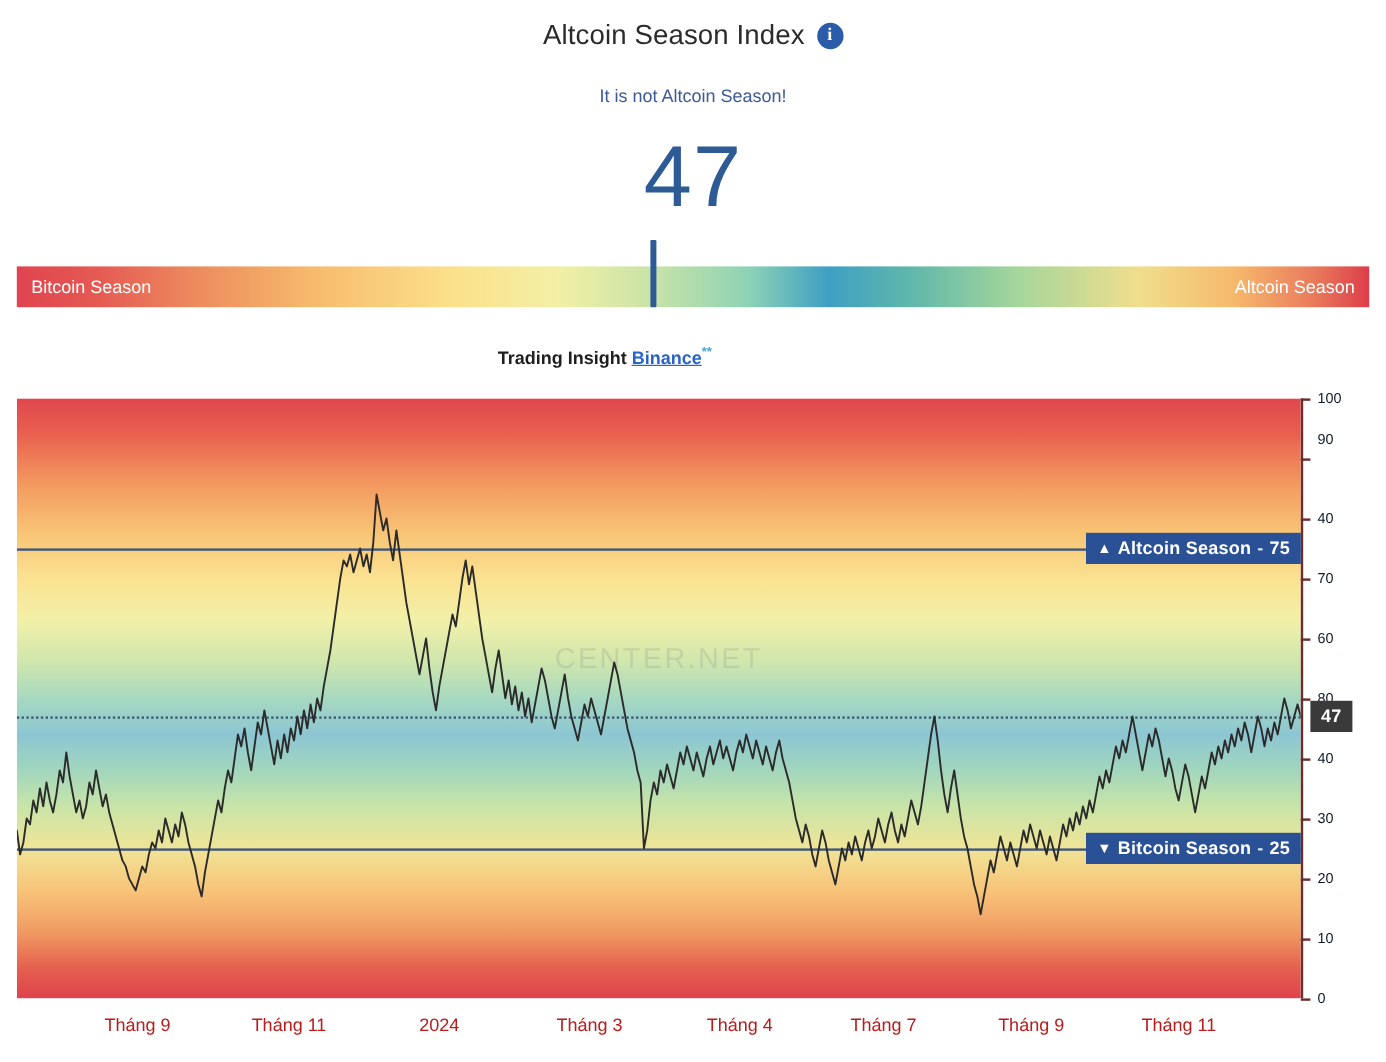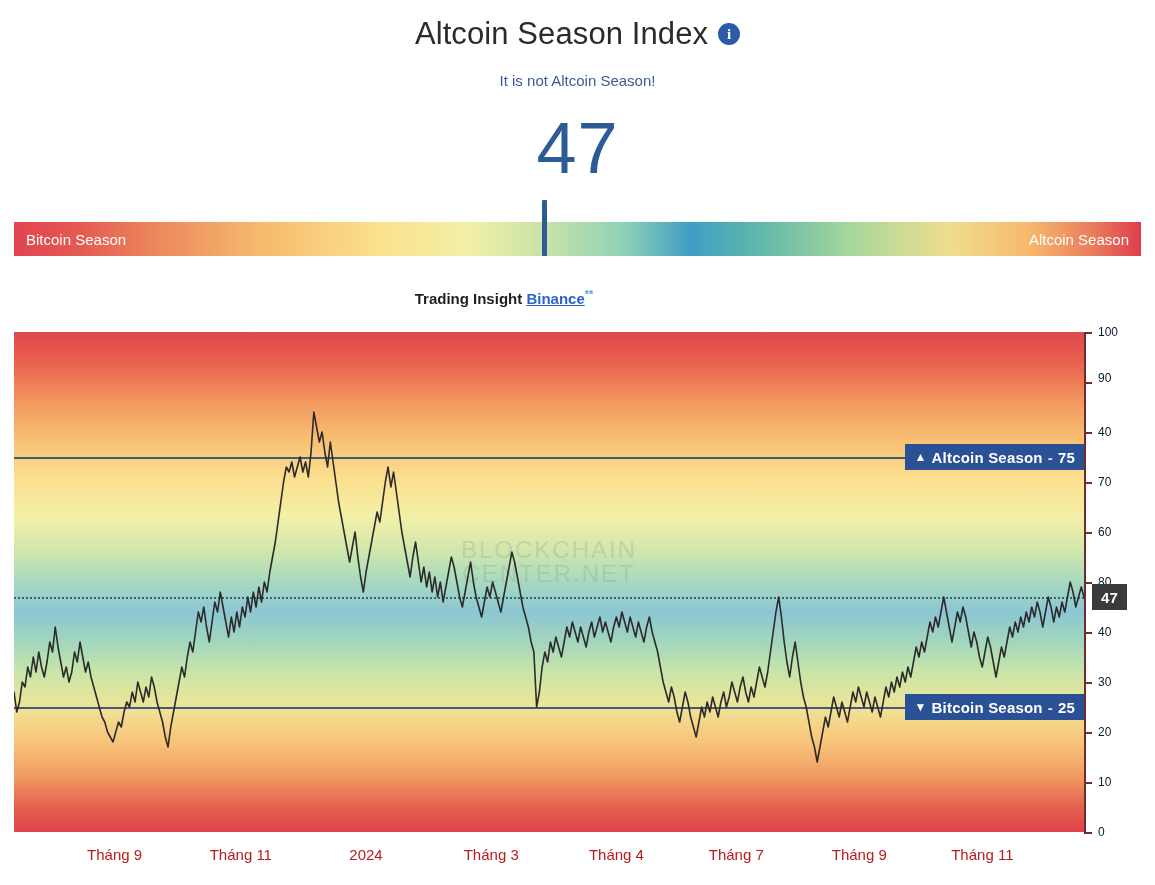--- a/index.html
+++ b/index.html
@@ -10,21 +10,21 @@
     font-family: "Liberation Sans", sans-serif;
     overflow: hidden;
   }
   .page { position: relative; width: 1155px; height: 885px; background: #fff; }
 
   
   .title-row {
     position: absolute; top: 16px; left: 0; width: 1155px;
     display: flex; align-items: center; justify-content: center; gap: 10px;
   }
-  .title-text { font-size: 31px; color: #2b2b2b; font-weight: 400; letter-spacing: .1px; }
+  .title-text { font-size: 23px; color: #2b2b2b; font-weight: 400; letter-spacing: .1px; }
   .info-icon {
     width: 22px; height: 22px; border-radius: 50%;
     background: #2a5caa; color: #fff; display: inline-flex;
     align-items: center; justify-content: center;
     font-size: 15px; font-weight: 700; font-family: "Liberation Serif", serif;
     line-height: 1; cursor: pointer;
   }
   .subtitle {
     position: absolute; top: 72px; left: 0; width: 1155px; text-align: center;
     font-size: 15px; color: #3c5a99;
@@ -167,21 +167,20 @@
 
   <div class="insight">
     <span>Trading Insight</span>
     <a href="#">Binance</a><sup>**</sup>
   </div>
 
   <div class="chart-box">
     <div class="chart-plot">
       <div class="chart-bg"></div>
       <div class="watermark">
-        <div>BLOCKCHAIN</div>
         <div>CENTER.NET</div>
       </div>
       <div class="hline" id="ref-75" style="top: 125px;"></div>
       <div class="hline dotted" id="ref-47" style="top: 265px;"></div>
       <div class="hline" id="ref-25" style="top: 375px;"></div>
       <svg class="series-svg" id="series-svg" viewBox="0 0 1070 500" preserveAspectRatio="none">
         <path id="series-path" fill="none" stroke="#2b2b2b" stroke-width="1.6" stroke-linejoin="round" stroke-linecap="round" vector-effect="non-scaling-stroke" d="M0.00,360.00L2.75,380.00L5.50,370.00L8.25,350.00L11.00,355.00L13.75,335.00L16.50,345.00L19.25,325.00L22.01,340.00L24.76,320.00L27.51,335.00L30.26,345.00L33.01,330.00L35.76,310.00L38.51,320.00L41.26,295.00L44.01,315.00L46.76,330.00L49.51,345.00L52.26,335.00L55.01,350.00L57.76,340.00L60.51,320.00L63.26,330.00L66.02,310.00L68.77,325.00L71.52,340.00L74.27,330.00L77.02,345.00L79.77,355.00L82.52,365.00L85.27,375.00L88.02,385.00L90.77,390.00L93.52,400.00L96.27,405.00L99.02,410.00L101.77,400.00L104.52,390.00L107.28,395.00L110.03,380.00L112.78,370.00L115.53,375.00L118.28,360.00L121.03,370.00L123.78,350.00L126.53,360.00L129.28,370.00L132.03,355.00L134.78,365.00L137.53,345.00L140.28,355.00L143.03,370.00L145.78,380.00L148.53,390.00L151.29,405.00L154.04,415.00L156.79,395.00L159.54,380.00L162.29,365.00L165.04,350.00L167.79,335.00L170.54,345.00L173.29,325.00L176.04,310.00L178.79,320.00L181.54,300.00L184.29,280.00L187.04,290.00L189.79,275.00L192.54,295.00L195.30,310.00L198.05,290.00L200.80,270.00L203.55,280.00L206.30,260.00L209.05,275.00L211.80,290.00L214.55,305.00L217.30,285.00L220.05,300.00L222.80,280.00L225.55,295.00L228.30,275.00L231.05,285.00L233.80,265.00L236.56,280.00L239.31,260.00L242.06,275.00L244.81,255.00L247.56,270.00L250.31,250.00L253.06,260.00L255.81,240.00L258.56,225.00L261.31,210.00L264.06,190.00L266.81,170.00L269.56,150.00L272.31,135.00L275.06,140.00L277.81,130.00L280.57,145.00L283.32,135.00L286.07,125.00L288.82,140.00L291.57,130.00L294.32,145.00L297.07,120.00L299.82,80.00L302.57,95.00L305.32,110.00L308.07,100.00L310.82,120.00L313.57,135.00L316.32,110.00L319.07,130.00L321.83,150.00L324.58,170.00L327.33,185.00L330.08,200.00L332.83,215.00L335.58,230.00L338.33,215.00L341.08,200.00L343.83,225.00L346.58,245.00L349.33,260.00L352.08,240.00L354.83,225.00L357.58,210.00L360.33,195.00L363.08,180.00L365.84,190.00L368.59,170.00L371.34,150.00L374.09,135.00L376.84,155.00L379.59,140.00L382.34,160.00L385.09,180.00L387.84,200.00L390.59,215.00L393.34,230.00L396.09,245.00L398.84,225.00L401.59,210.00L404.34,230.00L407.10,250.00L409.85,235.00L412.60,255.00L415.35,240.00L418.10,260.00L420.85,245.00L423.60,265.00L426.35,250.00L429.10,270.00L431.85,255.00L434.60,240.00L437.35,225.00L440.10,235.00L442.85,250.00L445.60,265.00L448.35,275.00L451.11,260.00L453.86,245.00L456.61,230.00L459.36,250.00L462.11,265.00L464.86,275.00L467.61,285.00L470.36,270.00L473.11,255.00L475.86,265.00L478.61,250.00L481.36,260.00L484.11,270.00L486.86,280.00L489.61,265.00L492.37,250.00L495.12,235.00L497.87,220.00L500.62,230.00L503.37,245.00L506.12,260.00L508.87,275.00L511.62,285.00L514.37,295.00L517.12,310.00L519.87,320.00L522.62,375.00L525.37,360.00L528.12,335.00L530.87,320.00L533.62,330.00L536.38,310.00L539.13,320.00L541.88,305.00L544.63,315.00L547.38,325.00L550.13,310.00L552.88,295.00L555.63,305.00L558.38,290.00L561.13,300.00L563.88,310.00L566.63,295.00L569.38,305.00L572.13,315.00L574.88,300.00L577.63,290.00L580.39,305.00L583.14,295.00L585.89,285.00L588.64,300.00L591.39,290.00L594.14,300.00L596.89,310.00L599.64,295.00L602.39,285.00L605.14,295.00L607.89,280.00L610.64,290.00L613.39,300.00L616.14,285.00L618.89,295.00L621.65,305.00L624.40,290.00L627.15,300.00L629.90,310.00L632.65,295.00L635.40,285.00L638.15,300.00L640.90,310.00L643.65,320.00L646.40,335.00L649.15,350.00L651.90,360.00L654.65,370.00L657.40,355.00L660.15,365.00L662.90,380.00L665.66,390.00L668.41,375.00L671.16,360.00L673.91,370.00L676.66,385.00L679.41,395.00L682.16,405.00L684.91,390.00L687.66,375.00L690.41,385.00L693.16,370.00L695.91,380.00L698.66,365.00L701.41,375.00L704.16,385.00L706.92,370.00L709.67,360.00L712.42,375.00L715.17,365.00L717.92,350.00L720.67,360.00L723.42,370.00L726.17,355.00L728.92,345.00L731.67,360.00L734.42,370.00L737.17,355.00L739.92,365.00L742.67,350.00L745.42,335.00L748.17,345.00L750.93,355.00L753.68,340.00L756.43,320.00L759.18,300.00L761.93,280.00L764.68,265.00L767.43,285.00L770.18,310.00L772.93,330.00L775.68,345.00L778.43,325.00L781.18,310.00L783.93,330.00L786.68,350.00L789.43,365.00L792.19,375.00L794.94,390.00L797.69,405.00L800.44,415.00L803.19,430.00L805.94,415.00L808.69,400.00L811.44,385.00L814.19,395.00L816.94,380.00L819.69,365.00L822.44,375.00L825.19,385.00L827.94,370.00L830.69,380.00L833.44,390.00L836.20,375.00L838.95,360.00L841.70,370.00L844.45,355.00L847.20,365.00L849.95,375.00L852.70,360.00L855.45,370.00L858.20,380.00L860.95,365.00L863.70,375.00L866.45,385.00L869.20,370.00L871.95,355.00L874.70,365.00L877.46,350.00L880.21,360.00L882.96,345.00L885.71,355.00L888.46,340.00L891.21,350.00L893.96,335.00L896.71,345.00L899.46,330.00L902.21,315.00L904.96,325.00L907.71,310.00L910.46,320.00L913.21,305.00L915.96,290.00L918.71,300.00L921.47,285.00L924.22,295.00L926.97,280.00L929.72,265.00L932.47,280.00L935.22,295.00L937.97,310.00L940.72,295.00L943.47,280.00L946.22,290.00L948.97,275.00L951.72,285.00L954.47,300.00L957.22,315.00L959.97,300.00L962.72,310.00L965.48,325.00L968.23,335.00L970.98,320.00L973.73,305.00L976.48,315.00L979.23,330.00L981.98,345.00L984.73,330.00L987.48,315.00L990.23,325.00L992.98,310.00L995.73,295.00L998.48,305.00L1001.23,290.00L1003.98,300.00L1006.74,285.00L1009.49,295.00L1012.24,280.00L1014.99,290.00L1017.74,275.00L1020.49,285.00L1023.24,270.00L1025.99,280.00L1028.74,295.00L1031.49,280.00L1034.24,265.00L1036.99,275.00L1039.74,290.00L1042.49,275.00L1045.24,285.00L1047.99,270.00L1050.75,280.00L1053.50,265.00L1056.25,250.00L1059.00,260.00L1061.75,275.00L1064.50,265.00L1067.25,255.00L1070.00,265.00"></path>
       </svg>
     </div>
 
@@ -199,21 +198,21 @@
         <div class="tick-label" style="top: 300px;">40</div>
         <div class="tick" style="top: 250px;"></div>
         <div class="tick-label" style="top: 250px;">80</div>
         <div class="tick" style="top: 200px;"></div>
         <div class="tick-label" style="top: 200px;">60</div>
         <div class="tick" style="top: 150px;"></div>
         <div class="tick-label" style="top: 150px;">70</div>
         <div class="tick" style="top: 100px;"></div>
         <div class="tick-label" style="top: 100px;">40</div>
         <div class="tick" style="top: 50px;"></div>
-        <div class="tick-label" style="top: 46px;">90</div>
+        <div class="tick-label" style="top: 34px;">90</div>
         <div class="tick" style="top: 0px;"></div>
         <div class="tick-label" style="top: 0px;">100</div>
       </div>
 
     <div class="badge blue" id="badge-altcoin" style="top: 125px; right: 57px;">
       <span class="tri">▲</span>
       <span>Altcoin Season</span>
       <span class="dash">-</span>
       <span>75</span>
     </div>

